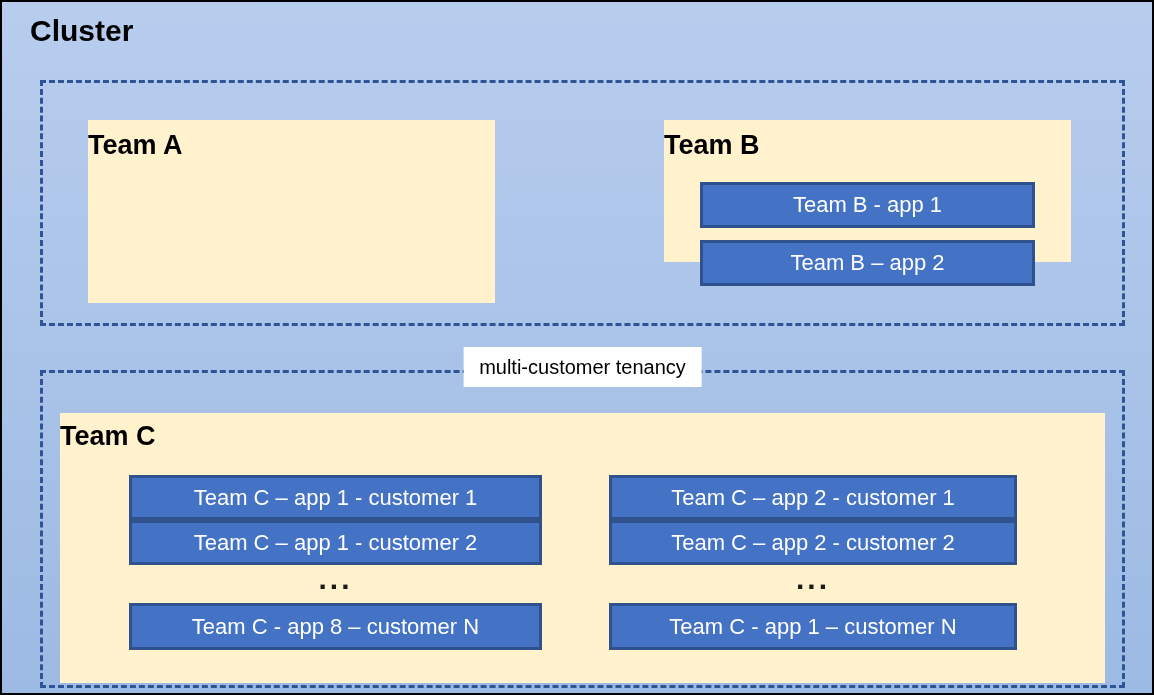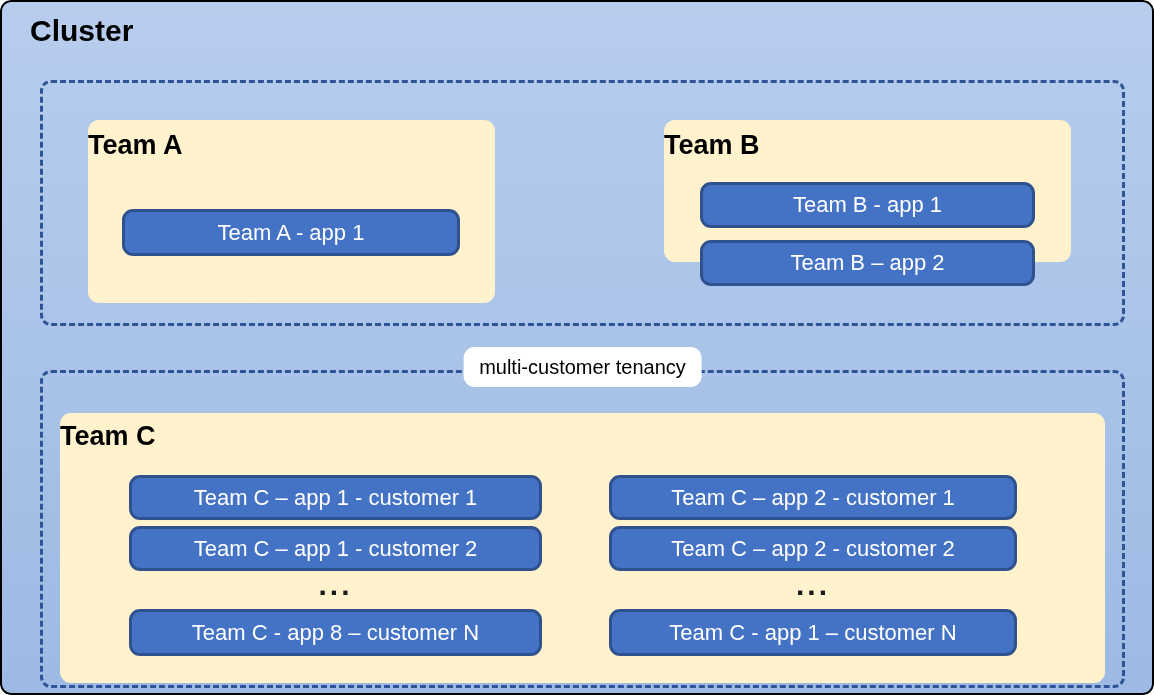--- a/index.html
+++ b/index.html
@@ -1,16 +1,16 @@
 <!DOCTYPE html>
 <html style="--canvas-bg-top: #B8CDEE; --canvas-bg-bottom: #9CBAE3; --frame-border: #000000; --dashed-border: #2F5496; --panel-bg: #FFF2CC; --app-fill: #4472C4; --app-border: #2F528F; --app-text: #FFFFFF; --label-bg: #FFFFFF; --title-text: #000000;"><head>
 <meta charset="utf-8">
 <style>
   html, body { margin: 0; padding: 0; background: #ffffff; }
-  * { box-sizing: border-box; border-radius: 11px; }
+  * { box-sizing: border-box; }
 
   .canvas {
     position: relative;
     width: 1154px;
     height: 695px;
     border: 2px solid var(--frame-border, #000000);
     background: linear-gradient(180deg, var(--canvas-bg-top, #B8CDEE) 0%, var(--canvas-bg-bottom, #9CBAE3) 100%);
     font-family: "Liberation Sans", sans-serif;
     overflow: hidden;
   }
@@ -87,21 +87,21 @@
   }
   .c-col-1 { left: 69px;  width: 413px; }
   .c-col-2 { left: 549px; width: 408px; }
 
   .c-app {
     position: static;
     width: 100%;
     height: 45px;
     flex: none;
   }
-  .c-app.row-1 { margin-bottom: 6px; text-align: center; }
+  .c-app.row-1 { margin-bottom: 0; text-align: center; }
   .c-app.row-n { height: 47px; }
 
   .ellipsis-row {
     height: 38px;
     display: flex;
     align-items: center;
     justify-content: center;
     font-size: 30px;
     font-weight: 700;
     letter-spacing: 3px;
@@ -114,21 +114,20 @@
 <body>
 
 <div class="canvas">
 
   <div class="cluster-title">Cluster</div>
 
   <div class="tenancy-group group-team">
 
     <div class="team-panel panel-a">
       <div class="team-title">Team A</div>
-      <div class="app-box app-a1">Team A - app 1</div>
     </div>
 
     <div class="team-panel panel-b">
       <div class="team-title">Team B</div>
       <div class="app-box app-b1">Team B - app 1</div>
       <div class="app-box app-b2">Team B – app 2</div>
     </div>
   </div>
 
   <div class="tenancy-group group-customer">

